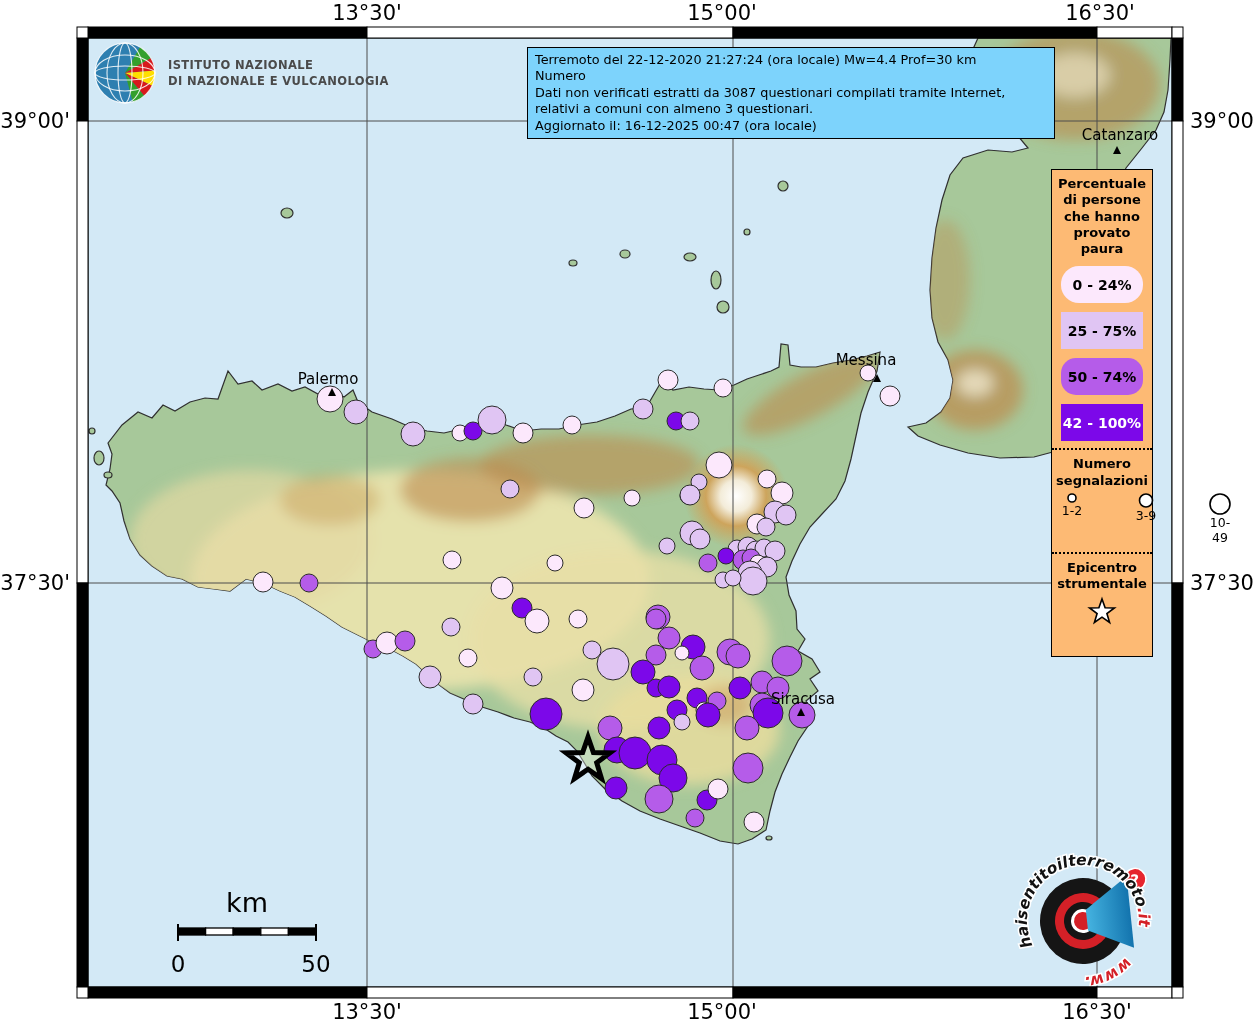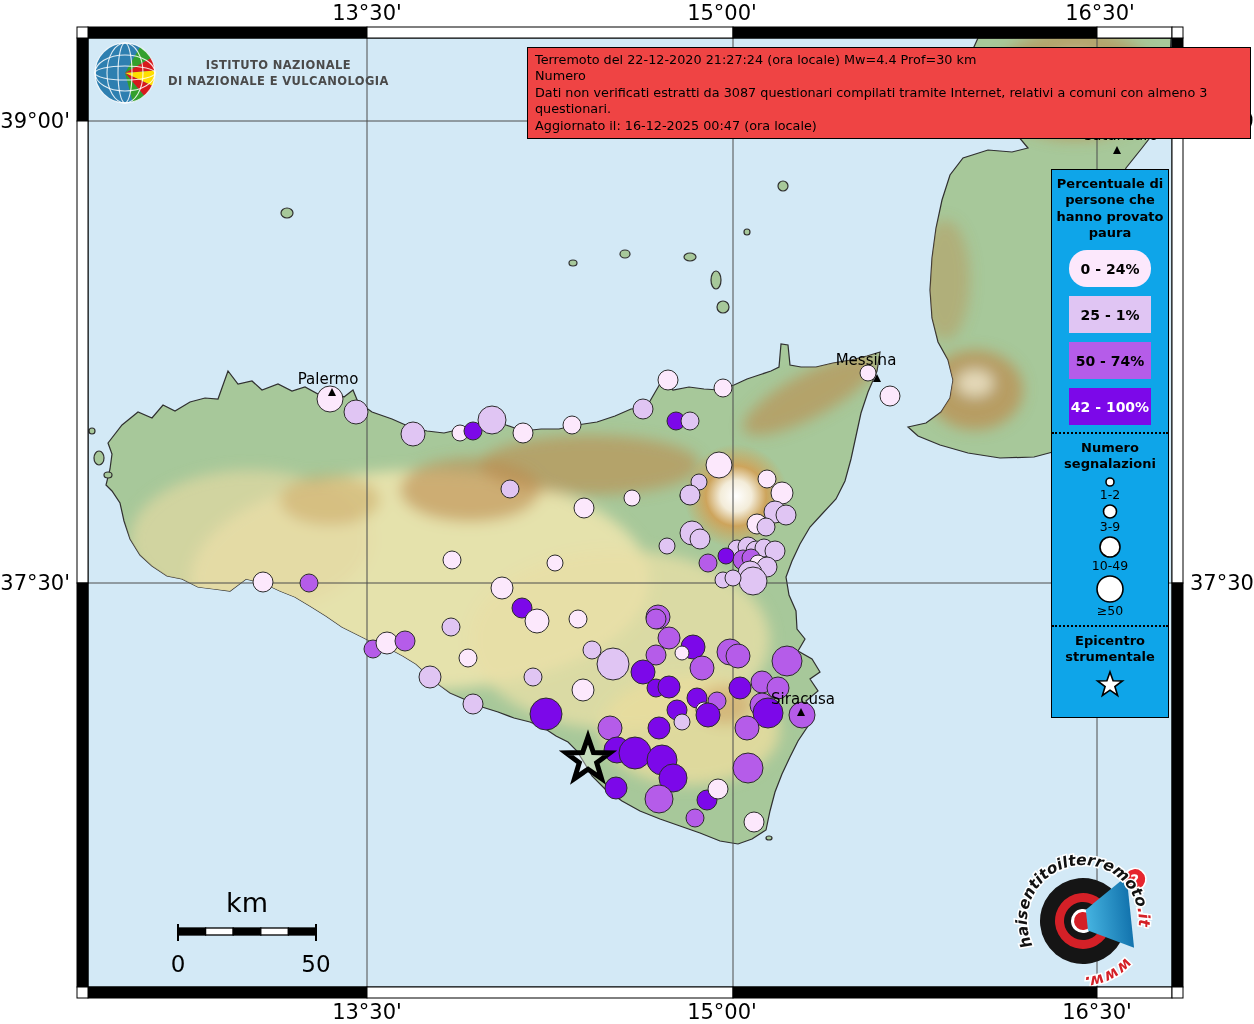--- a/index.html
+++ b/index.html
@@ -1,32 +1,32 @@
 <!DOCTYPE html>
 <html><head>
 <meta charset="utf-8">
 <style>
   html,body{margin:0;padding:0;background:#fff;}
   .canvas{position:relative;width:1254px;height:1024px;background:#fff;overflow:hidden;
           font-family:"DejaVu Sans","Liberation Sans",sans-serif;}
   svg text{font-family:"DejaVu Sans","Liberation Sans",sans-serif;}
   #map-svg{position:absolute;left:0;top:0;}
   .axis-label{position:absolute;font-size:21px;color:#000;white-space:nowrap;}
-  .title-box{position:absolute;left:527px;top:47px;width:724px;box-sizing:border-box;
-             background:#ef4444;border:1.4px solid #000;padding:4px 7px;font-size:12.8px;
+  .title-box{position:absolute;left:527px;top:47px;width:528px;box-sizing:border-box;
+             background:#7dd3fc;border:1.4px solid #000;padding:4px 7px;font-size:12.8px;
              line-height:1.28;color:#000;}
-  .ingv{position:absolute;left:94px;top:42px;display:flex;align-items:center;gap:12px;text-align:center;}
+  .ingv{position:absolute;left:94px;top:42px;display:flex;align-items:center;gap:12px;}
   .ingv-text{font-size:11.5px;font-weight:bold;color:#4a4a4a;letter-spacing:.4px;line-height:1.4;}
-  .legend{position:absolute;left:1051px;top:169px;width:118px;box-sizing:border-box;
-          background:#0ea5e9;border:1.3px solid #000;padding:6px 3px 8px 3px;text-align:center;}
+  .legend{position:absolute;left:1051px;top:169px;width:102px;box-sizing:border-box;
+          background:#fdba74;border:1.3px solid #000;padding:6px 3px 20px 3px;text-align:center;}
   .legend .sec-title{font-size:13px;font-weight:bold;line-height:1.25;color:#000;}
   .legend .divider{border-top:2px dotted #000;margin:7px -3px 6px -3px;}
   .swatch{width:82px;height:37px;margin:9px auto 0 auto;display:flex;align-items:center;
           justify-content:center;font-size:14px;font-weight:bold;}
-  .size-grid{display:grid;grid-template-columns:1fr;margin-top:2px;}
+  .size-grid{display:grid;grid-template-columns:1fr 1fr 1fr 1fr;margin-top:2px;gap:40px;}
   .size-cell{display:flex;flex-direction:column;align-items:center;}
   .size-cell .lbl{font-size:12.5px;color:#000;margin-top:-2px;}
   .wm-text{font-size:15.5px;font-weight:bold;font-style:italic;
            paint-order:stroke;stroke:#ffffff;stroke-width:3px;}
 </style>
 </head>
 <body>
 
 <div class="canvas">
 
@@ -321,22 +321,22 @@
   <div>Terremoto del 22-12-2020 21:27:24 (ora locale) Mw=4.4 Prof=30 km</div>
   <div>Numero</div>
   <div>Dati non verificati estratti da 3087 questionari compilati tramite Internet, relativi a comuni con almeno 3 questionari.</div>
   <div>Aggiornato il: 16-12-2025 00:47 (ora locale)</div>
 </div>
 
 <div class="legend">
   <div class="sec-title">Percentuale di persone che hanno provato paura</div>
   <div id="legend-classes">
         <div class="swatch" style="background: rgb(252, 232, 252); color: rgb(0, 0, 0); border-radius: 18px;">0 - 24%</div>
-        <div class="swatch" style="background: rgb(224, 197, 243); color: rgb(0, 0, 0);">25 - 1%</div>
-        <div class="swatch" style="background: rgb(181, 92, 233); color: rgb(0, 0, 0);">50 - 74%</div>
+        <div class="swatch" style="background: rgb(224, 197, 243); color: rgb(0, 0, 0);">25 - 75%</div>
+        <div class="swatch" style="background: rgb(181, 92, 233); color: rgb(0, 0, 0); border-radius: 15px;">50 - 74%</div>
         <div class="swatch" style="background: rgb(124, 8, 233); color: rgb(255, 255, 255);">42 - 100%</div>
       </div>
   <div class="divider"></div>
   <div class="sec-title">Numero segnalazioni</div>
   <div class="size-grid" id="legend-sizes">
         <div class="size-cell">
           <svg width="34" height="14">
             <circle cx="17" cy="7" r="4" fill="#fff" stroke="#000" stroke-width="1.6"></circle>
           </svg>
           <div class="lbl">1-2</div>

